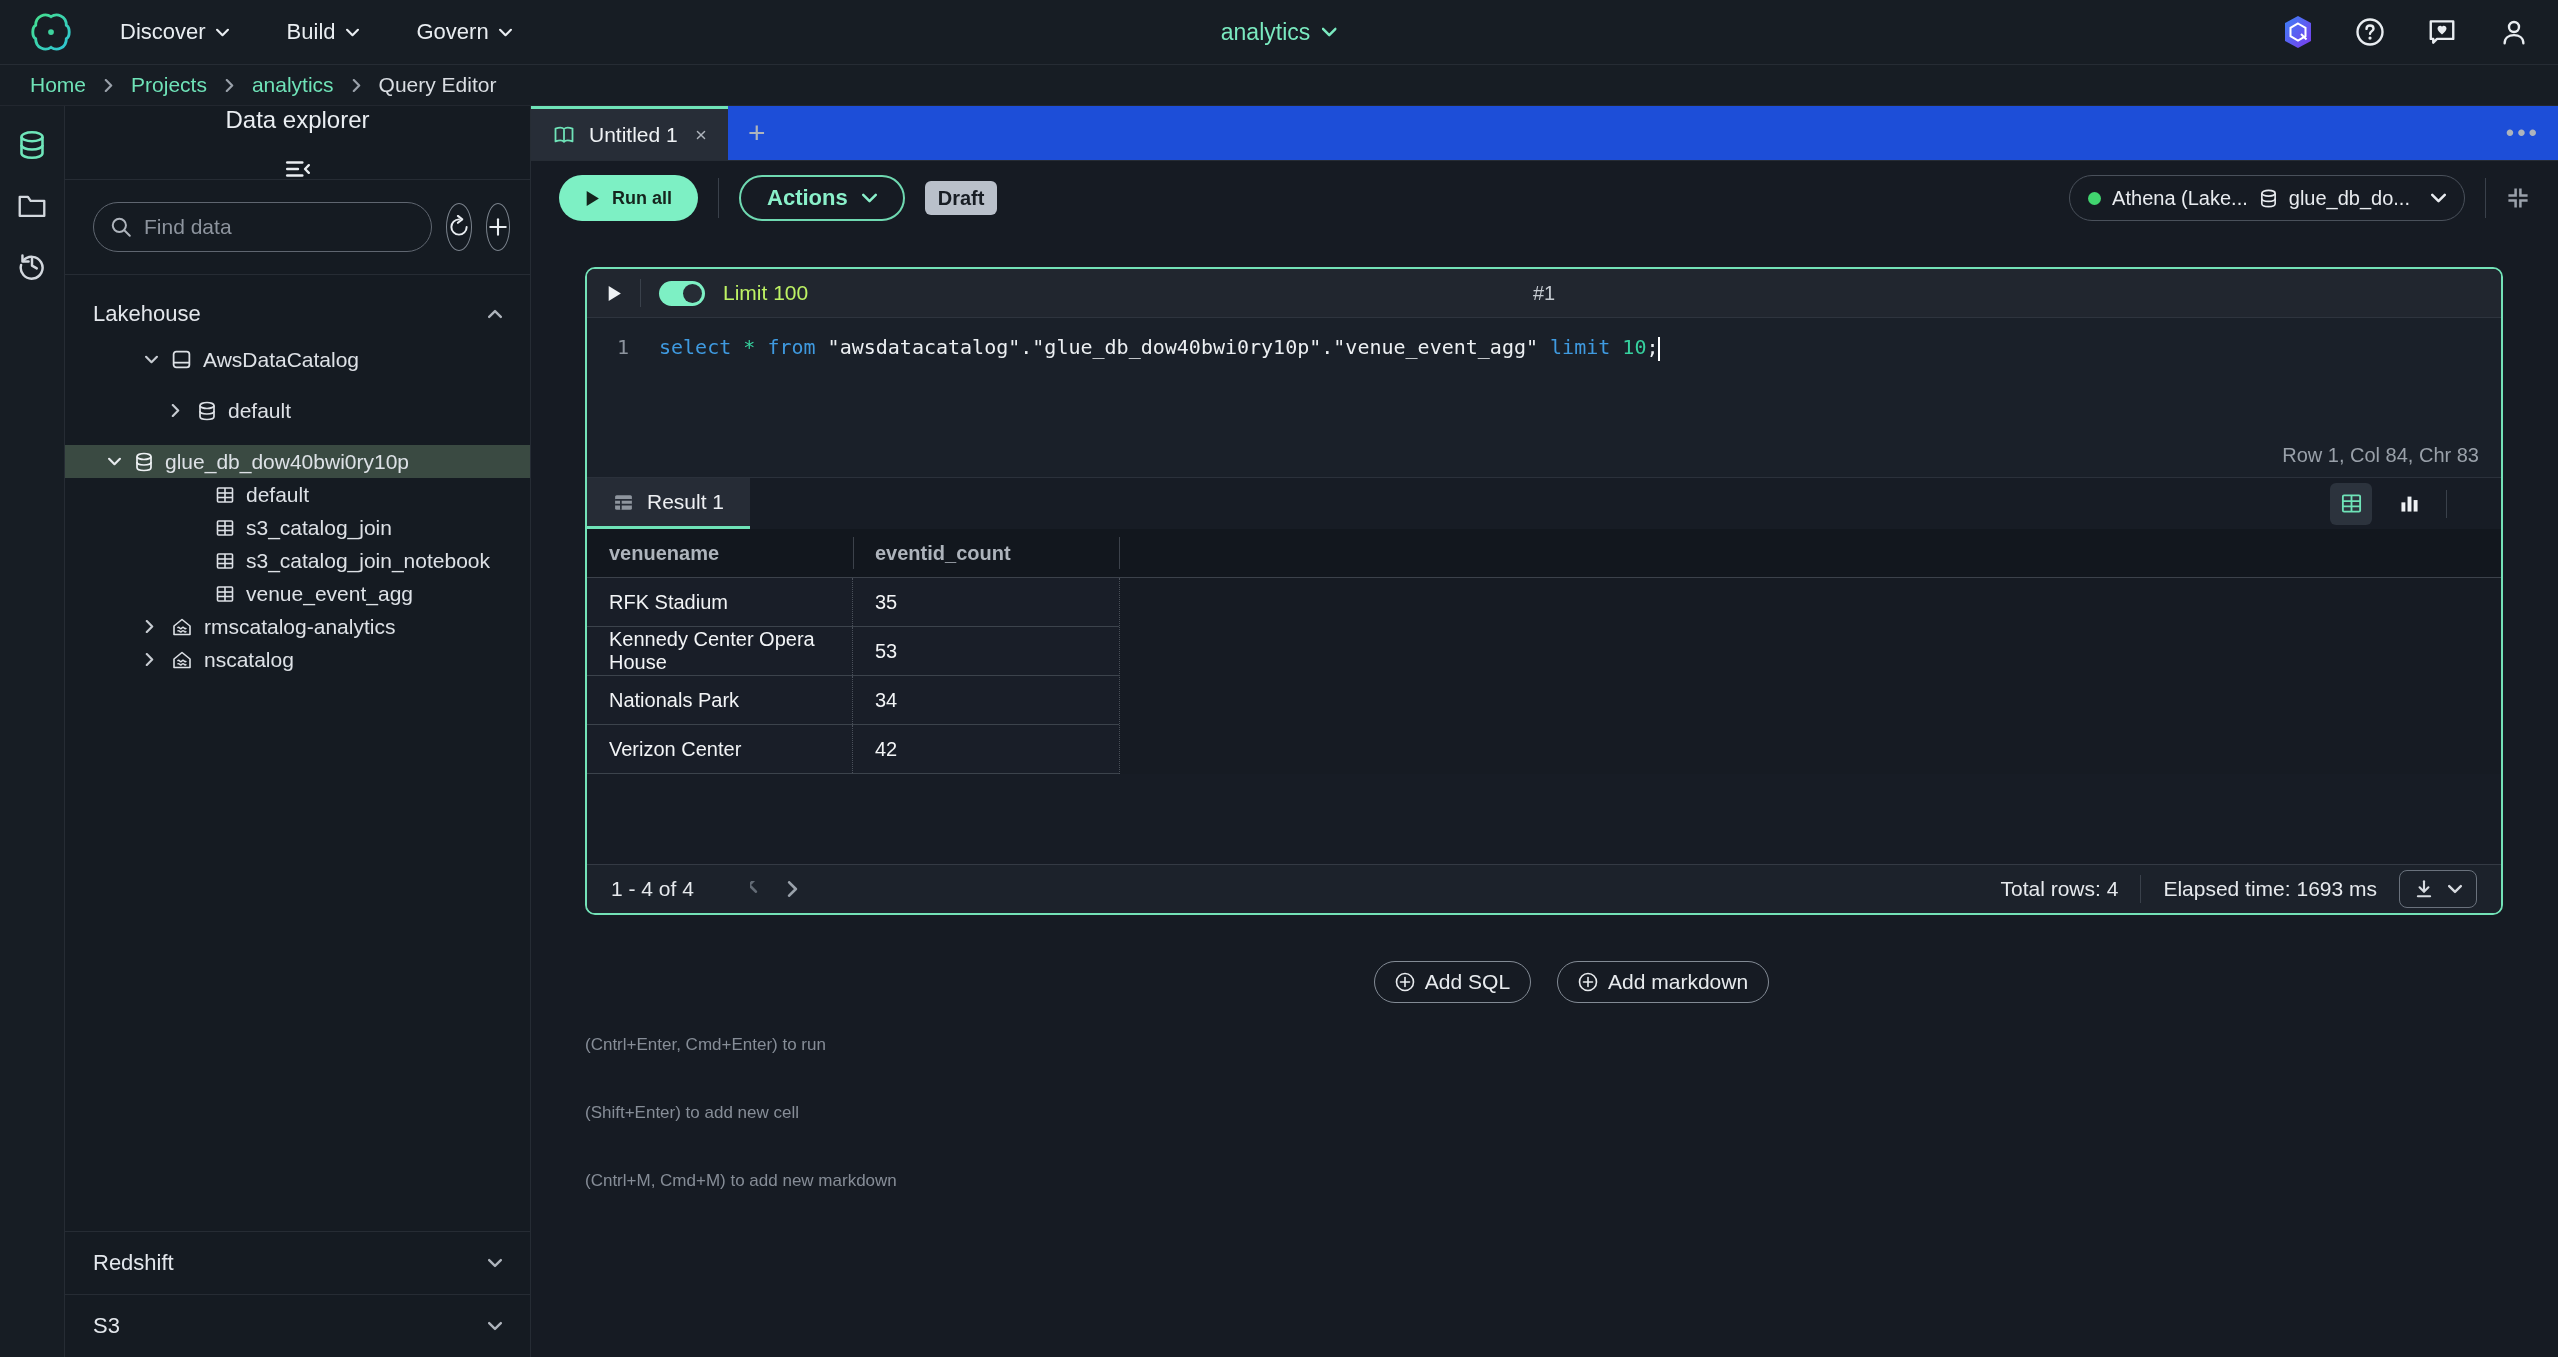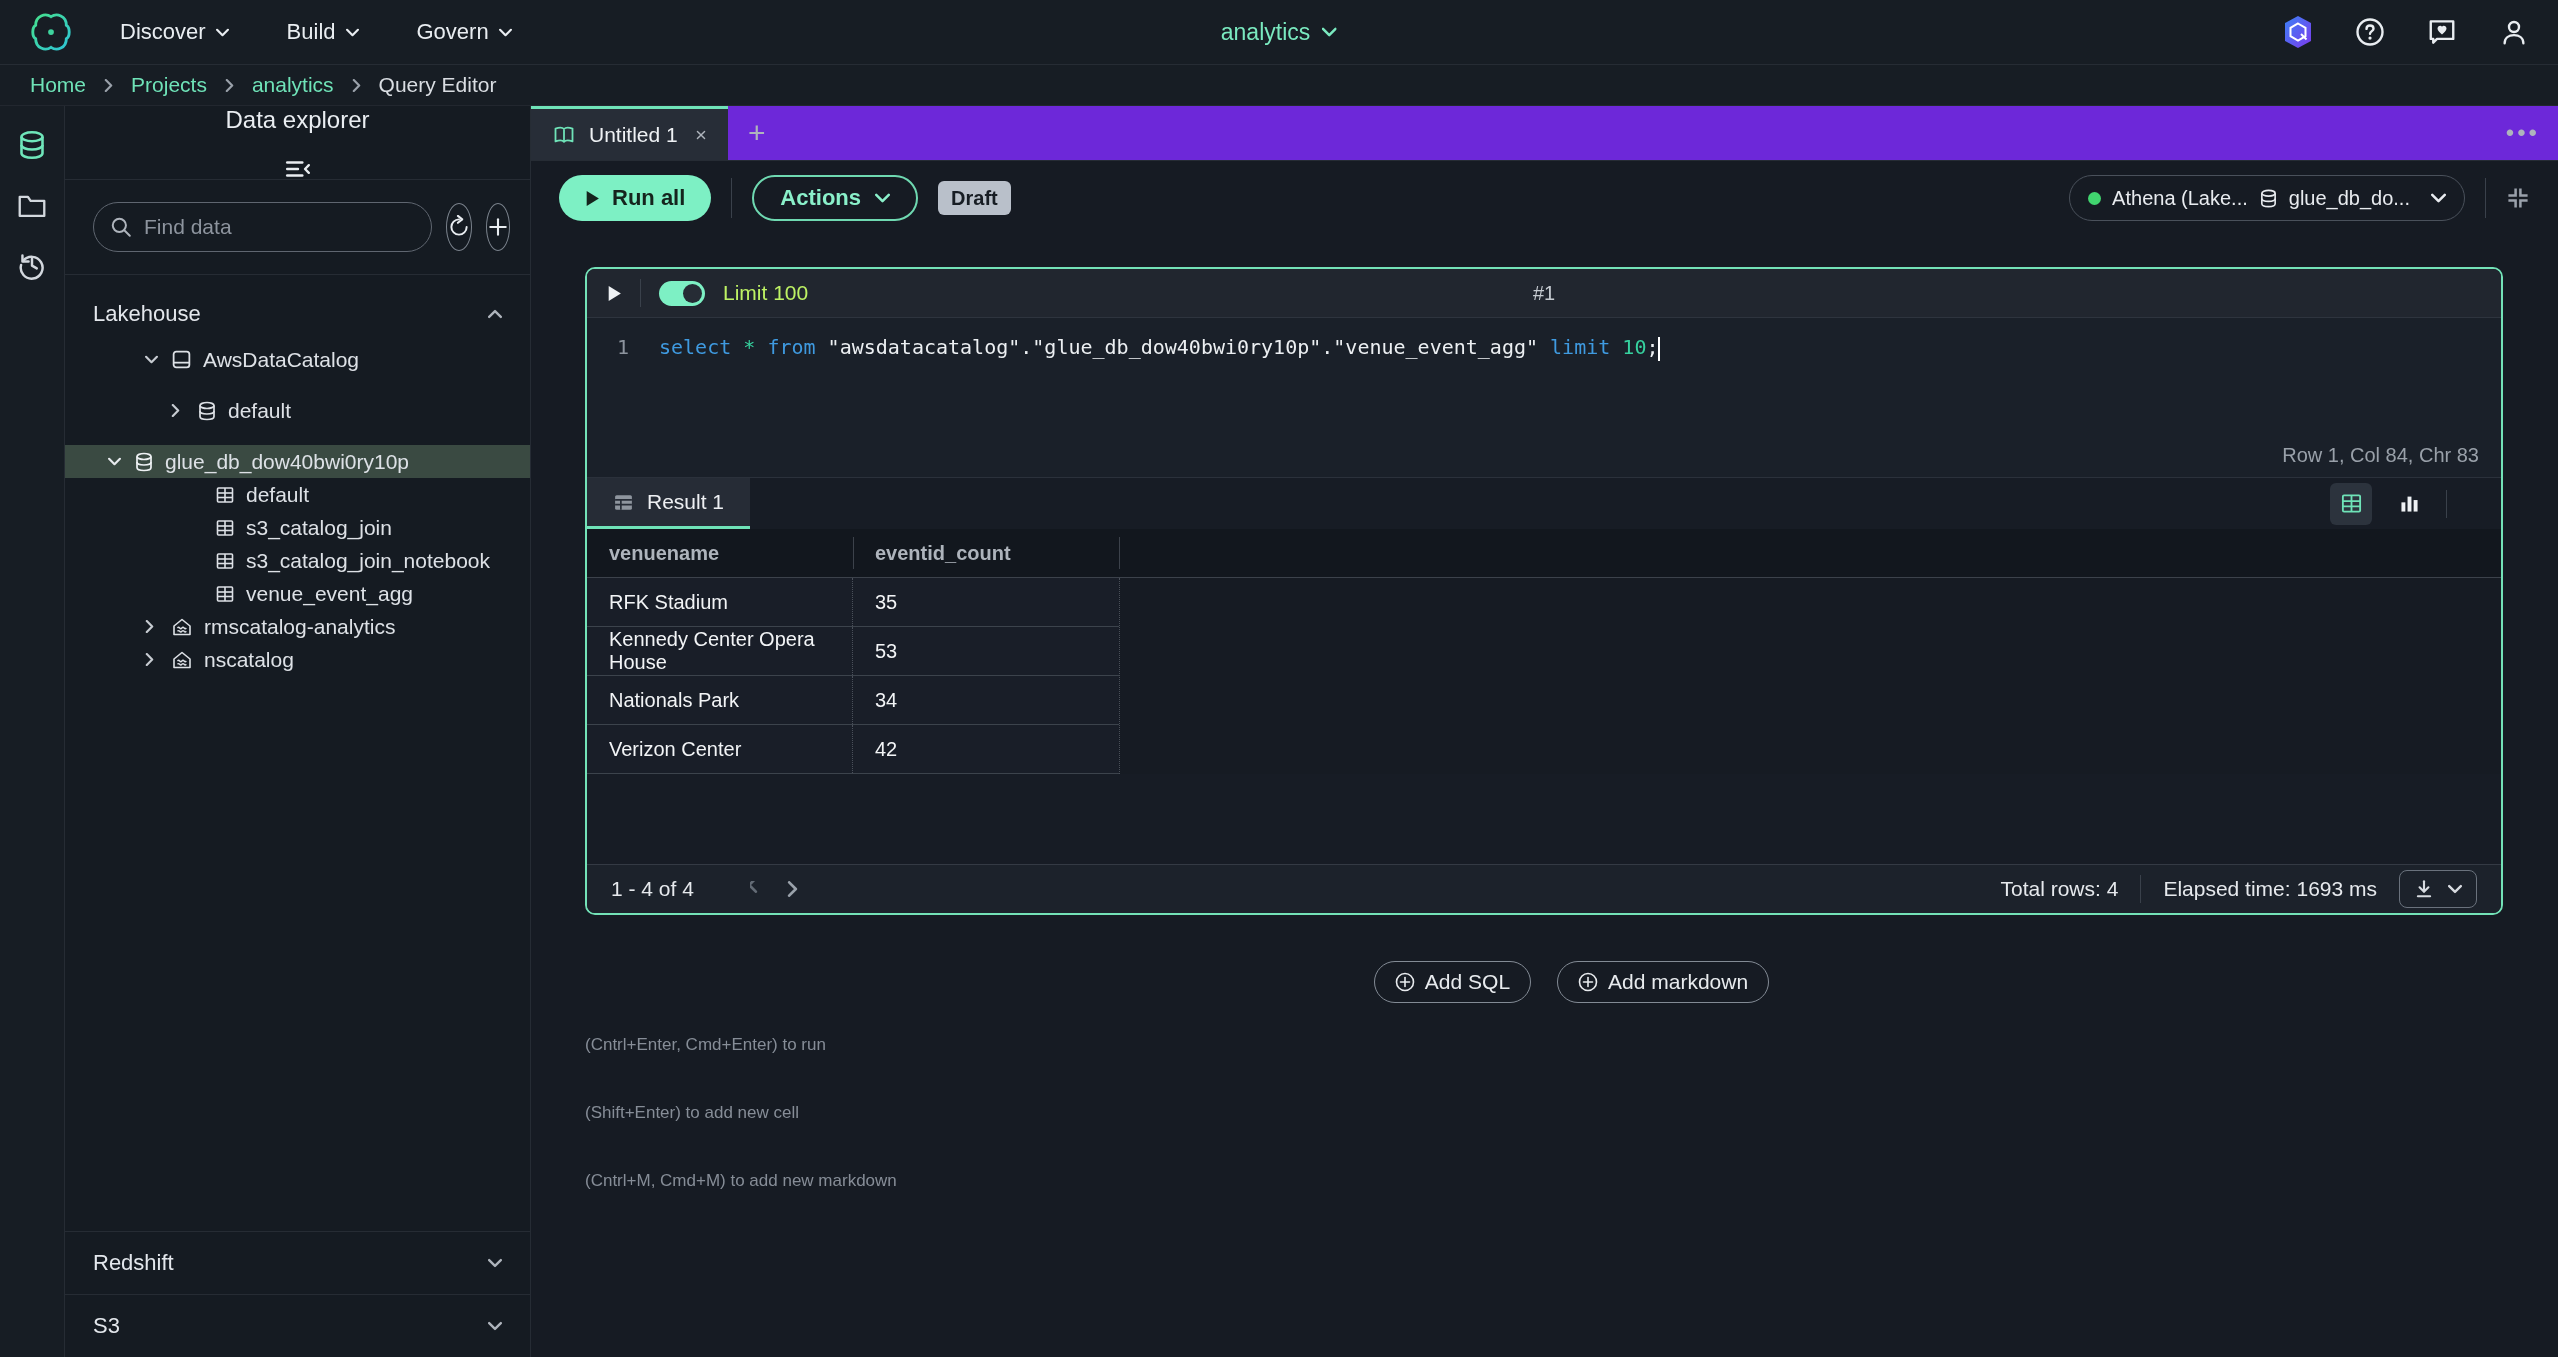--- a/index.html
+++ b/index.html
@@ -57,33 +57,33 @@
   .tree-row.lvl2 { padding-left:150px; }
   .tree-row.selected { background:#3a4a42;padding-left:43px; }
   .ticon { display:flex; }
 
   .panel-bottom { margin-top:auto; }
   .bottom-row { height:63px; border-top:1px solid #262c34; display:flex; align-items:center;
                 justify-content:space-between; padding:0 28px; font-size:22px; color:#e3e7ec; cursor:pointer; }
 
   
   .main { flex:1; display:flex; flex-direction:column; background:#161b23; }
-  .tabstrip { height:55px; background:#6d28d9; border-bottom:1px solid #262c34;
+  .tabstrip { height:55px; background:#1d4ed8; border-bottom:1px solid #262c34;
               display:flex; align-items:stretch; }
   .tab { background:#272d37; display:flex; align-items:center; gap:14px; padding:0 22px;
          border-top:3px solid #6fe3b8; font-size:21px; color:#eef1f4; cursor:pointer; }
   .tab-close { color:#aeb4bc; font-size:20px; padding-left:4px; cursor:pointer; }
   .tab-add { width:58px; display:flex; align-items:center; justify-content:center;
              color:#aeb4bc; font-size:30px; font-weight:300; cursor:pointer; }
   .strip-more { margin-left:auto; align-self:center; margin-right:18px; color:#aeb4bc;
                 font-size:24px; letter-spacing:3px; cursor:pointer; }
 
   .toolbar { height:74px; display:flex; align-items:center; padding:0 28px; gap:20px; }
   .btn-run { height:46px; background:#7df0c4; color:#15241d; border:none; border-radius:23px;
-             display:flex; align-items:center; gap:12px; padding:0 26px; font-size:22px;
+             display:flex; align-items:center; gap:12px; padding:0 26px; font-size:18px;
              font-weight:700; cursor:pointer; font-family:"Liberation Sans",sans-serif; }
   .vdiv { width:1px; height:40px; background:#3a414b; }
   .btn-actions { height:46px; background:transparent; color:#8af0ca; border:2px solid #6fd9b1;
                  border-radius:23px; display:flex; align-items:center; gap:14px; padding:0 26px;
                  font-size:22px; font-weight:700; cursor:pointer; font-family:"Liberation Sans",sans-serif; }
   .badge { height:34px; background:#b9c0ca; color:#171d24; border-radius:6px;
            display:flex; align-items:center; padding:0 13px; font-size:20px; font-weight:700; }
   .tb-right { margin-left:auto; display:flex; align-items:center; gap:20px; }
   .conn-pill { height:46px; border:1px solid #4a515b; border-radius:23px; display:flex;
                align-items:center; gap:11px; padding:0 18px; font-size:20px; color:#e8ebef; cursor:pointer; }

